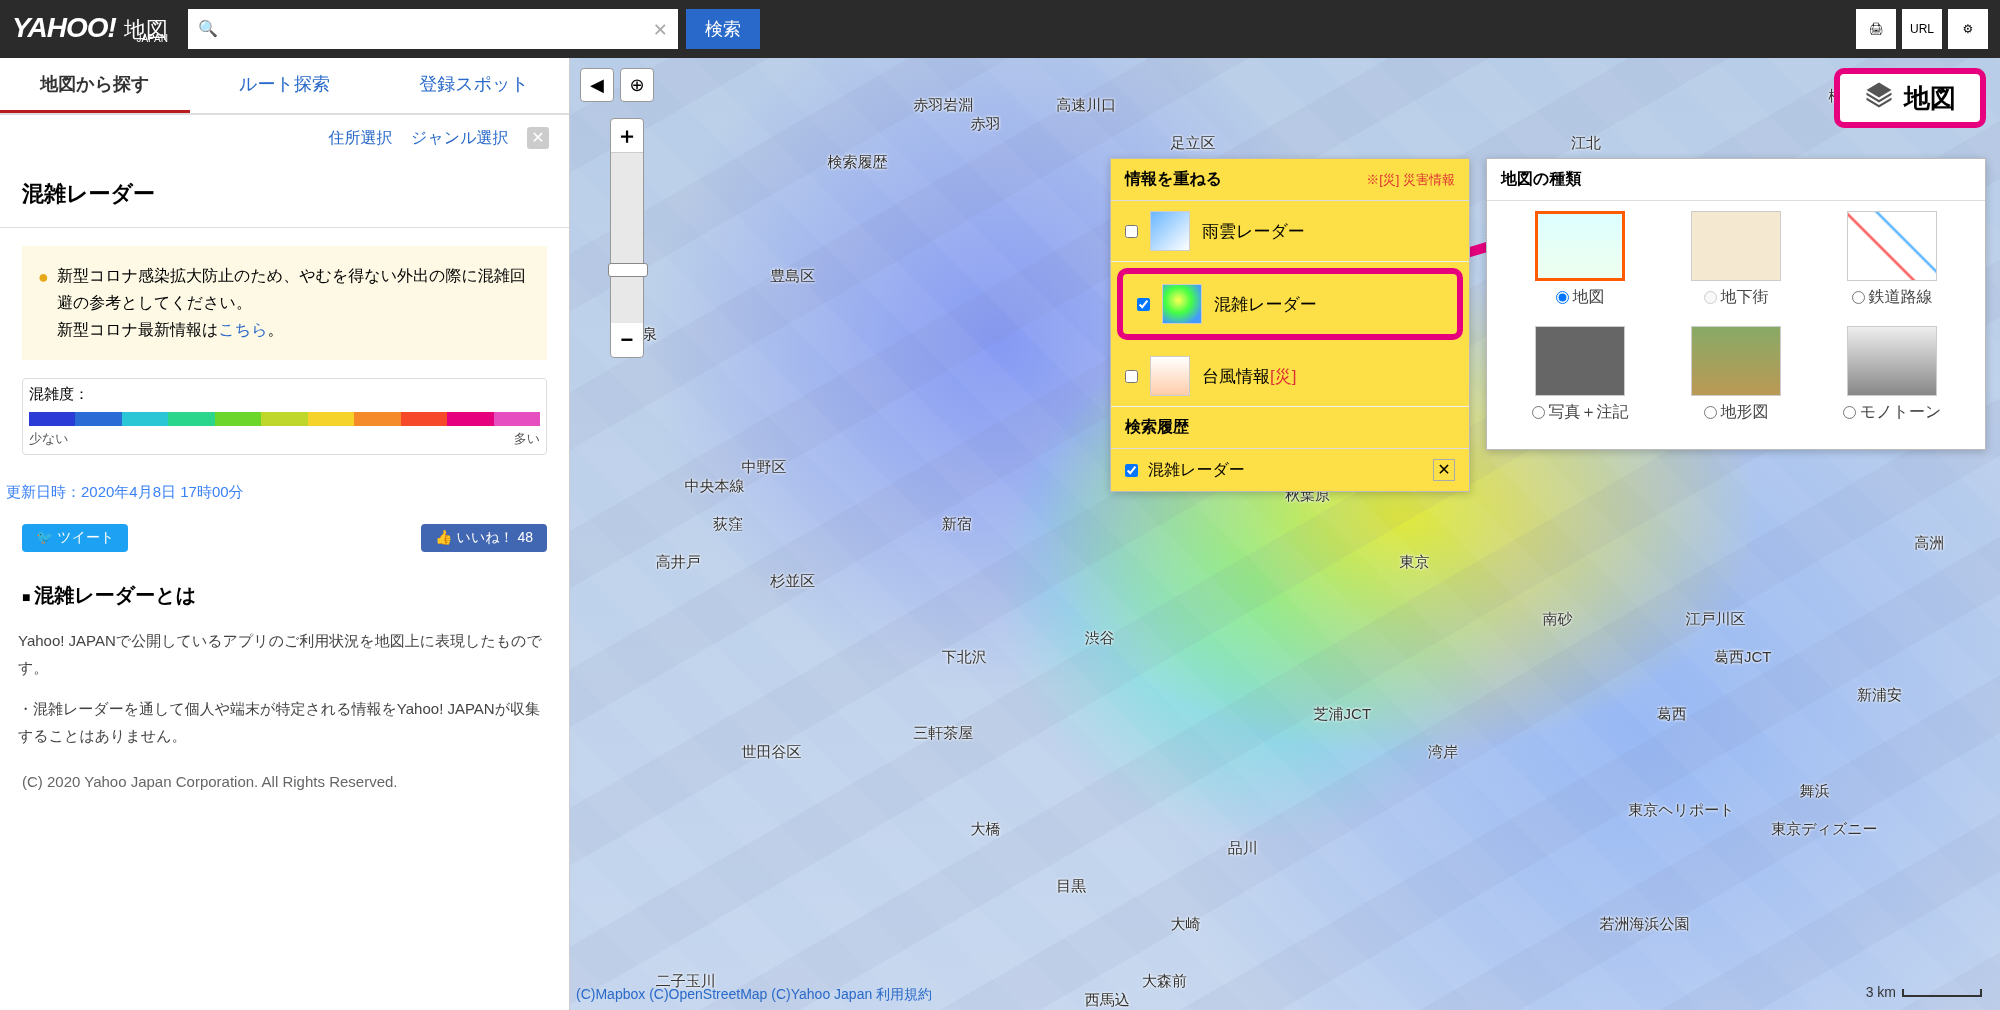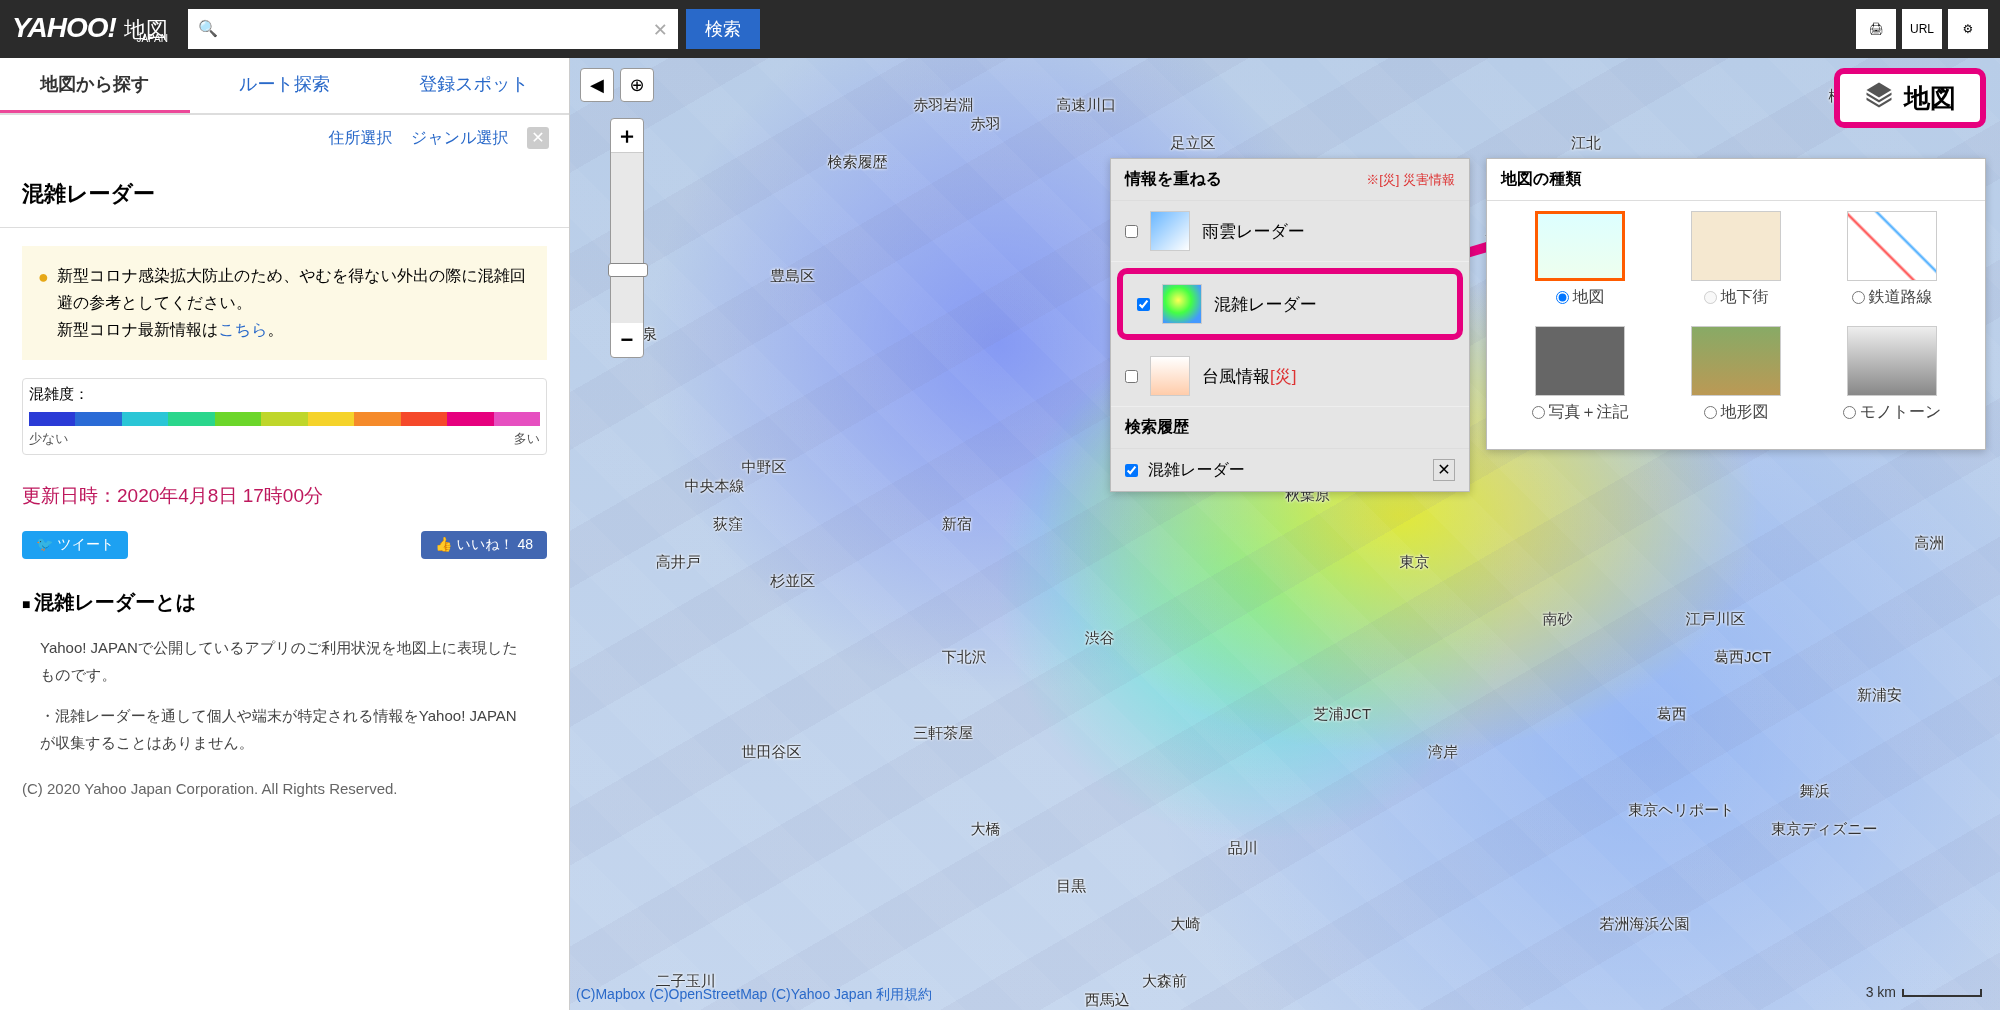--- a/index.html
+++ b/index.html
@@ -13,41 +13,41 @@
 .search-wrap{position:relative}
 .search-icon{position:absolute;left:10px;top:10px;color:#888}
 .clear-icon{position:absolute;right:10px;top:10px;color:#aaa;font-size:18px}
 .search-btn{height:40px;width:74px;background:#2969c9;color:#fff;border:none;font-size:18px;margin-left:8px;cursor:pointer}
 .hdr-right{margin-left:auto;display:flex;gap:6px}
 .hdr-btn{width:40px;height:40px;background:#fff;border:none;display:flex;align-items:center;justify-content:center;font-size:12px;cursor:pointer}
 .content{display:flex;height:952px}
 .sidebar{width:570px;background:#fff;overflow-y:auto;border-right:1px solid #ccc}
 .tabs{display:flex;border-bottom:2px solid #ddd}
 .tab{flex:1;padding:14px 0;text-align:center;font-size:18px;color:#2969c9;cursor:pointer}
-.tab.active{color:#333;font-weight:700;border-bottom:3px solid #ec4899}
+.tab.active{color:#333;font-weight:700;border-bottom:3px solid #b91c1c}
 .quick-links{padding:12px 20px;text-align:right;font-size:16px;color:#2969c9}
 .quick-links span{margin-left:14px}
 .quick-close{display:inline-block;width:22px;height:22px;background:#ccc;color:#fff;text-align:center;line-height:22px;margin-left:10px;border-radius:3px}
 .title{font-size:22px;font-weight:700;padding:18px 22px;border-bottom:1px solid #ddd}
 .notice{margin:18px 22px;padding:16px;background:#fdf9e5;font-size:16px;line-height:1.7;display:flex;gap:8px}
 .notice-icon{color:#e6a817;font-size:18px}
 .notice a{color:#2969c9}
 .legend-box{margin:0 22px 18px;padding:6px;border:1px solid #ddd;border-radius:4px}
 .legend-label{font-size:15px;margin-bottom:8px}
 .legend-bar{display:flex;height:14px}
 .legend-bar div{flex:1}
 .legend-txt{display:flex;justify-content:space-between;font-size:13px;margin-top:4px;color:#555}
-.update{padding:10px 22px;font-size:19px;color:#be185d}
+.update{padding:10px 6px;font-size:15px;color:#3b82f6}
 .social{padding:12px 22px;display:flex;gap:14px;align-items:center}
 .tweet,.like{padding:5px 14px;border-radius:4px;color:#fff;font-size:14px;cursor:pointer}
 .tweet{background:#1da1f2}
 .like{background:#4267b2;margin-left:auto}
 .section-h{font-size:20px;font-weight:700;padding:18px 22px}
 .section-h::before{content:"■ ";font-size:14px}
-.body-text{padding:0 40px 14px;font-size:15px;line-height:1.8;color:#444}
+.body-text{padding:0 18px 14px;font-size:15px;line-height:1.8;color:#444}
 .copyright{padding:10px 22px;font-size:15px;color:#666}
 .map-area{flex:1;position:relative;overflow:hidden}
 .map-bg{position:absolute;inset:0;background:
  radial-gradient(600px 400px at 58% 48%,rgba(255,240,0,.75),transparent 60%),
  radial-gradient(400px 400px at 48% 55%,rgba(0,255,200,.55),transparent 65%),
  radial-gradient(500px 500px at 30% 30%,rgba(80,100,255,.5),transparent 70%),
  radial-gradient(700px 700px at 75% 70%,rgba(100,150,255,.45),transparent 70%),
  linear-gradient(#b8cde8,#c5d6ee)}
 .map-bg::after{content:"";position:absolute;inset:0;background:
  repeating-linear-gradient(45deg,rgba(255,255,255,.04) 0 40px,transparent 40px 80px),
@@ -55,21 +55,21 @@
 .map-ctrl{position:absolute;top:10px;left:10px;display:flex;gap:6px}
 .mc-btn{width:34px;height:34px;background:#fff;border:1px solid #999;border-radius:4px;display:flex;align-items:center;justify-content:center;font-size:18px;cursor:pointer}
 .zoom{position:absolute;top:60px;left:40px;width:34px;background:#fff;border:1px solid #999;border-radius:4px}
 .zoom-btn{height:34px;display:flex;align-items:center;justify-content:center;font-size:22px;font-weight:700;cursor:pointer;border-bottom:1px solid #ccc}
 .zoom-track{height:170px;background:#e8e8e8;position:relative}
 .zoom-handle{position:absolute;left:-3px;width:40px;height:14px;background:#fff;border:1px solid #888;top:110px;border-radius:3px}
 .layers-btn{position:absolute;top:10px;right:14px;height:60px;padding:0 24px;background:#fff;border:6px solid #e6007e;border-radius:10px;display:flex;align-items:center;gap:10px;font-size:26px;font-weight:700;cursor:pointer}
 .layers-icon{font-size:28px;color:#555}
 .arrow{position:absolute;top:130px;right:290px;pointer-events:none}
 .arrow svg{overflow:visible}
-.overlay-panel{position:absolute;top:100px;left:540px;width:360px;background:#e5e5e5;border:1px solid #bbb;box-shadow:0 2px 8px rgba(0,0,0,.2)}
+.overlay-panel{position:absolute;top:100px;left:540px;width:360px;background:#fde047;border:1px solid #bbb;box-shadow:0 2px 8px rgba(0,0,0,.2)}
 .panel-hdr{padding:10px 14px;font-size:16px;font-weight:700;border-bottom:1px solid #ddd;display:flex;justify-content:space-between;align-items:center}
 .panel-note{font-size:13px;color:#d33;font-weight:400}
 .panel-item{display:flex;align-items:center;gap:12px;padding:10px 14px;border-bottom:1px solid #eee;font-size:17px}
 .panel-item.hl{border:6px solid #e6007e;border-radius:10px;margin:6px}
 .thumb{width:40px;height:40px;border:1px solid #ccc;display:inline-block}
 .thumb.rain{background:linear-gradient(135deg,#6ab7ff,#fff)}
 .thumb.crowd{background:radial-gradient(circle at 40% 40%,#ff5,#4f4 40%,#49f 80%)}
 .thumb.typhoon{background:linear-gradient(#fff,#fca)}
 .disaster{color:#d33}
 .history-item{display:flex;align-items:center;gap:10px;padding:10px 14px;font-size:16px}

